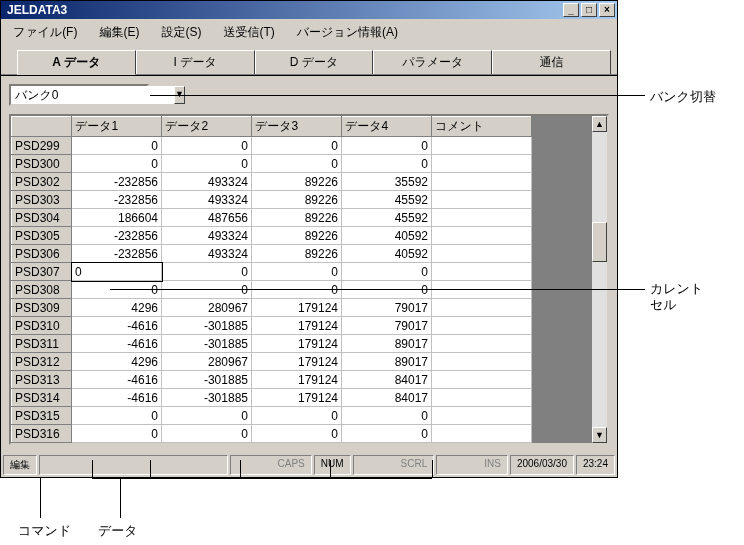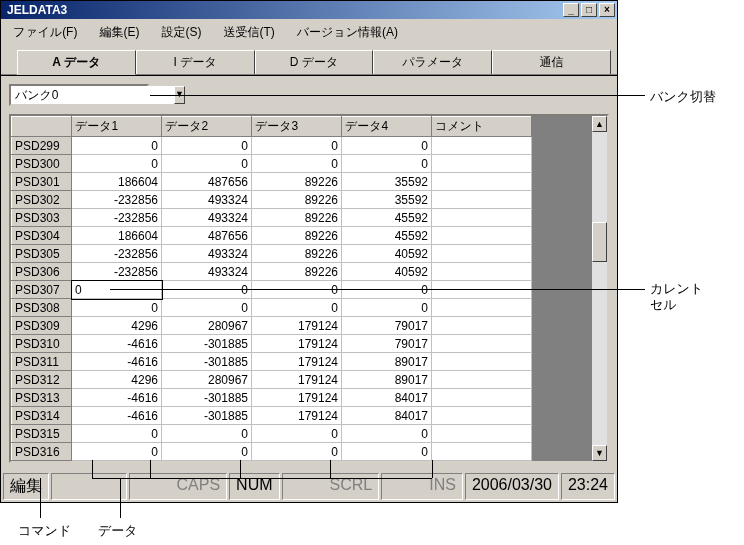--- a/index.html
+++ b/index.html
@@ -168,21 +168,21 @@
     background: #d4d0c8;
     border: 1px solid #fff;
     border-right-color: #404040;
     border-bottom-color: #404040;
   }
   .statusbar {
     display: flex;
     padding: 2px;
     gap: 2px;
     background: #d4d0c8;
-    font-size: 16px;
+    font-size: 10px;
   }
   .statuscell {
     border: 1px solid #808080;
     border-bottom-color: #fff;
     border-right-color: #fff;
     padding: 2px 6px;
   }
   .statuscell.dim { color: #808080; padding-left: 47px; }
   .flex1 { flex: 1; }
   .callout {
@@ -263,28 +263,20 @@
             </tr>
             <tr>
               <td class="rowhdr">PSD300</td>
               <td class="num">0</td>
               <td class="num">0</td>
               <td class="num">0</td>
               <td class="num">0</td>
               <td></td>
             </tr>
             <tr>
-              <td class="rowhdr">PSD301</td>
-              <td class="num">186604</td>
-              <td class="num">487656</td>
-              <td class="num">89226</td>
-              <td class="num">35592</td>
-              <td></td>
-            </tr>
-            <tr>
               <td class="rowhdr">PSD302</td>
               <td class="num">-232856</td>
               <td class="num">493324</td>
               <td class="num">89226</td>
               <td class="num">35592</td>
               <td></td>
             </tr>
             <tr>
               <td class="rowhdr">PSD303</td>
               <td class="num">-232856</td>

